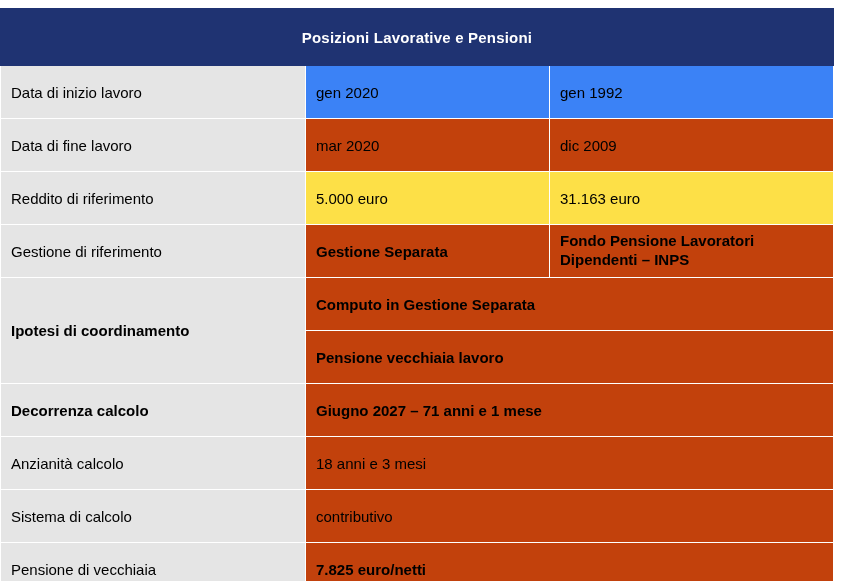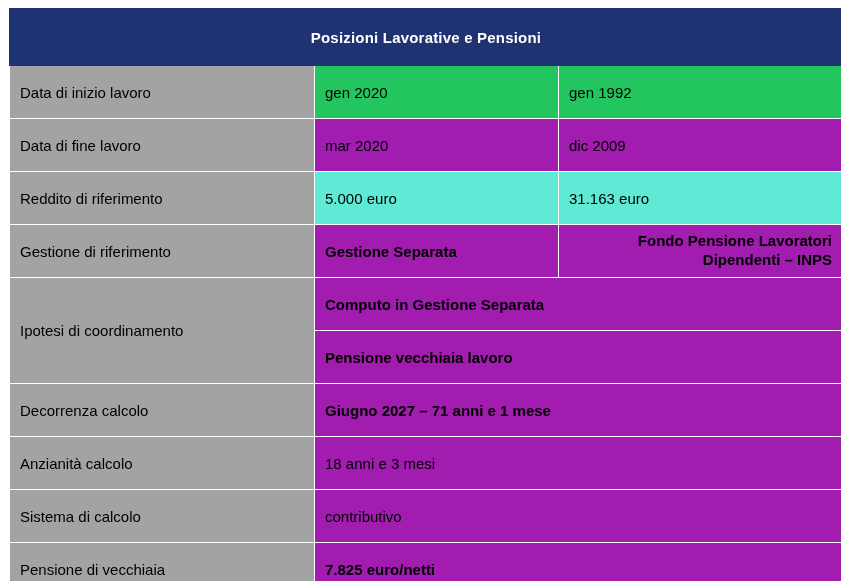--- a/index.html
+++ b/index.html
@@ -11,21 +11,21 @@
     height: 581px;
     background: #ffffff;
     font-family: "Liberation Sans", sans-serif;
     -webkit-font-smoothing: antialiased;
   }
 
   .table-wrap {
     width: 841px;
     height: 581px;
     box-sizing: border-box;
-    padding: 8px 8px 8px 9px;
+    padding: 8px 8px 8px 0;
     background: #ffffff;
   }
 
   table.main {
     border-collapse: collapse;
     width: 833px;
     table-layout: fixed;
   }
 
   table.main td {
@@ -43,48 +43,47 @@
     text-align: center;
     font-size: 21px;
     font-weight: bold;
     height: 56px;
     border: 1px solid #1f3372 !important;
     letter-spacing: 0.2px;
   }
 
   
   .label-cell {
-    background: #a3a3a3;
+    background: #e5e5e5;
     font-size: 15px;
     color: #000000;
     height: 52px;
   }
   .label-cell.bold {
-    font-weight: normal;
+    font-weight: bold;
     margin-left: 12px;
   }
 
   
   .value-cell {
-    background: #22c55e;
+    background: #3b82f6;
     height: 52px;
   }
   .value-cell.bold {
     font-weight: bold;
   }
   .value-cell.white {
-    background: #a21caf;
+    background: #c2410c;
   }
   .value-cell.pale {
-    background: #5eead4;
+    background: #fde047;
   }
 
   .two-line {
     line-height: 1.25;
-    text-align: right;
   }
 
   .nowrapish {
     white-space: nowrap;
   }
 
   .col-label { width: 305px; }
   .col-mid   { width: 244px; }
   .col-right { width: 284px; }
 </style>

